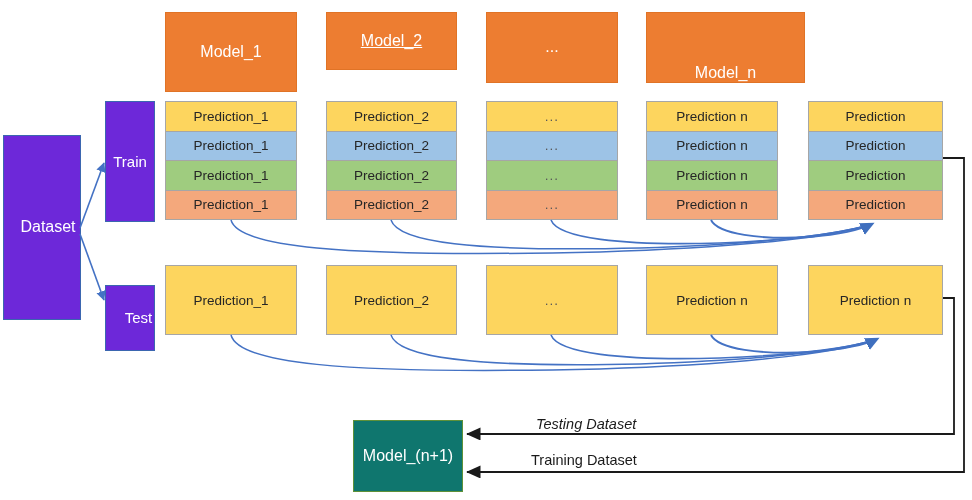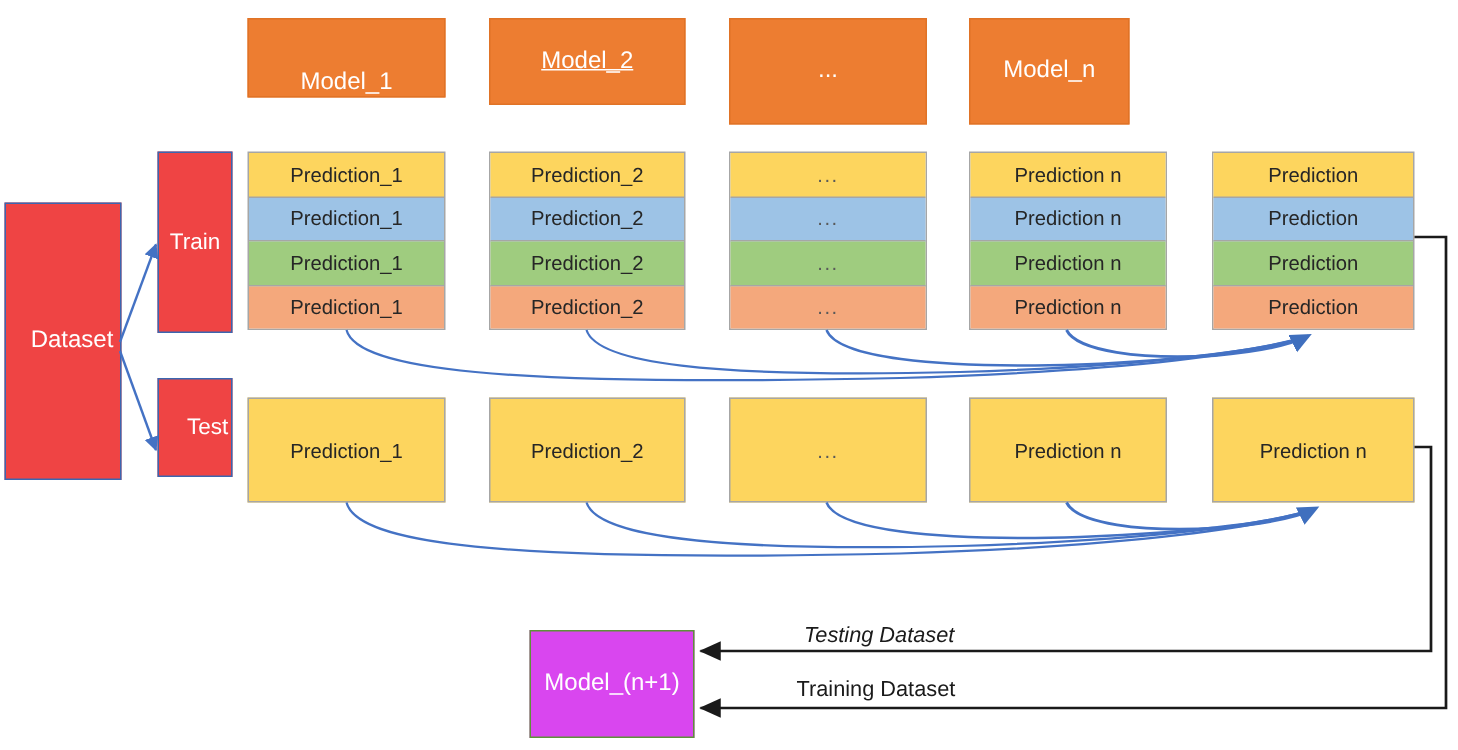--- a/index.html
+++ b/index.html
@@ -24,36 +24,36 @@
   .box {
     position: absolute;
     box-sizing: border-box;
     display: flex;
     align-items: center;
     justify-content: center;
     text-align: center;
     line-height: 1.15;
   }
   .blue-box {
-    background: #ef4444;
+    background: #6d28d9;
     border: 1px solid #3b66b0;
     color: #ffffff;
     font-size: 15px;
   }
   .dataset-box {
     font-size: 16px;
   }
   .orange-box {
     background: #ED7D31;
     border: 1px solid #e07326;
     color: #ffffff;
     font-size: 16px;
   }
   .green-box {
-    background: #d946ef;
+    background: #0f766e;
     border: 1px solid #5e9139;
     color: #ffffff;
     font-size: 16px;
   }
   .pred-stack {
     position: absolute;
     box-sizing: border-box;
     border: 1px solid #a6a6a6;
     display: flex;
     flex-direction: column;
@@ -108,34 +108,34 @@
 <div id="stage">
 
   <div class="box blue-box dataset-box" style="left:3px; top:135px; width:78px; height:185px;padding-left:12px;">
     <span>Dataset</span>
   </div>
 
   <div class="box blue-box" style="left:105px; top:101px; width:50px; height:121px;">
     <span>Train</span>
   </div>
 
-  <div class="box blue-box" style="left:105px; top:252px; width:50px; height:66px;padding-left:17px;">
+  <div class="box blue-box" style="left:105px; top:285px; width:50px; height:66px;padding-left:17px;">
     <span>Test</span>
   </div>
 
-  <div class="box orange-box" style="left:165px; top:12px; width:132px; height:53px;align-items:flex-end;">
+  <div class="box orange-box" style="left:165px; top:12px; width:132px; height:80px;">
     <span>Model_1</span>
   </div>
   <div class="box orange-box" style="left:326px; top:12px; width:131px; height:58px;text-decoration:underline;">
     <span>Model_2</span>
   </div>
   <div class="box orange-box" style="left:486px; top:12px; width:132px; height:71px;">
     <span>...</span>
   </div>
-  <div class="box orange-box" style="left:646px; top:12px; width:107px; height:71px;">
+  <div class="box orange-box" style="left:646px; top:12px; width:159px; height:71px;align-items:flex-end;">
     <span>Model_n</span>
   </div>
 
   <div class="pred-stack" style="left:165px; top:101px; width:132px; height:119px;">
     <div class="pred-cell c-yellow">Prediction_1</div>
     <div class="pred-cell c-blue">Prediction_1</div>
     <div class="pred-cell c-green">Prediction_1</div>
     <div class="pred-cell c-orange">Prediction_1</div>
   </div>
 

